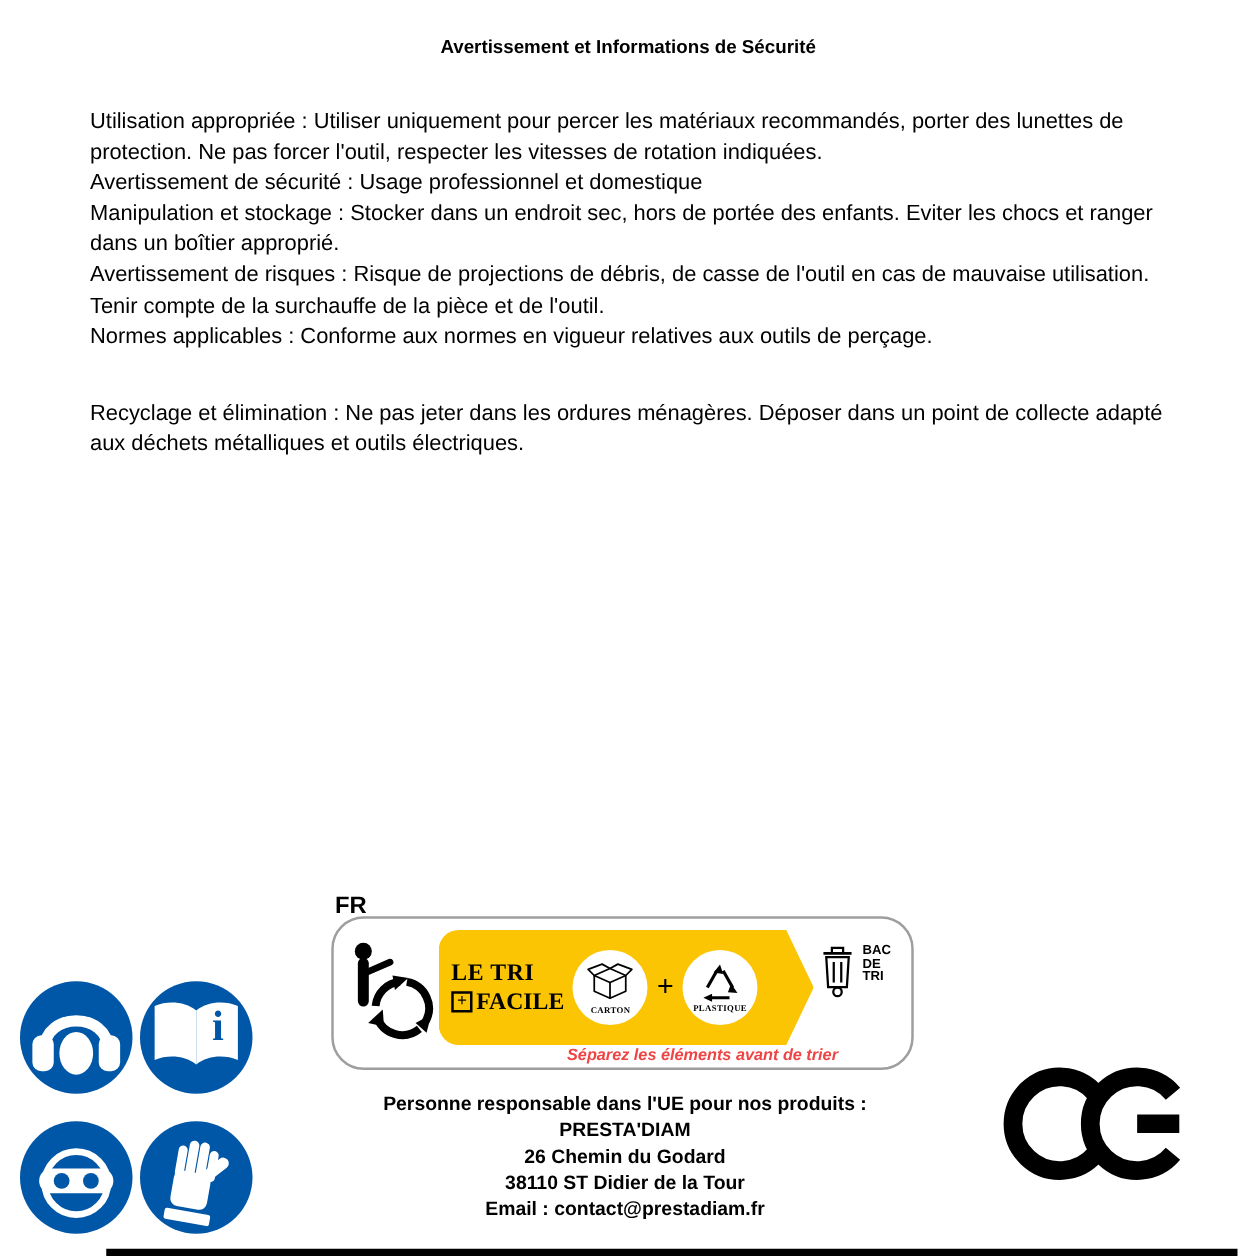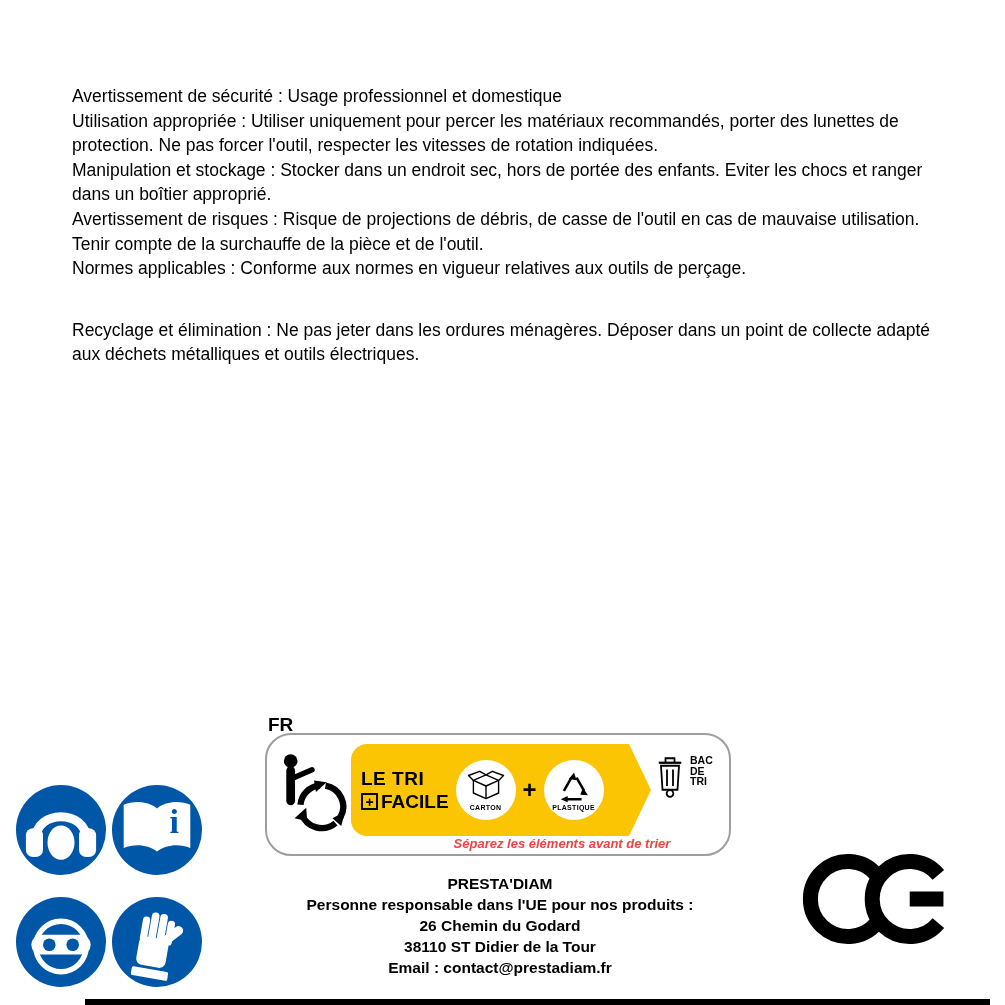--- a/index.html
+++ b/index.html
@@ -79,20 +79,21 @@
     position: absolute;
     left: 84px; top: 9px;
     width: 300px; height: 92px;
     background: #FCC504;
     border-radius: 16px 6px 6px 16px;
     clip-path: polygon(0 0, calc(100% - 22px) 0, 100% 50%, calc(100% - 22px) 100%, 0 100%);
     display: flex;
     align-items: center;
     gap: 7px;
     padding: 0 28px 0 10px;
+    font-family: Liberation Serif, serif;
   }
   .headline { line-height: 1; }
   .hl1 { font-size: 19px; font-weight: bold; letter-spacing: .5px; margin-bottom: 4px; }
   .hl2 { display: flex; align-items: center; gap: 3px; font-size: 19px; font-weight: bold; }
   .plus-box {
     width: 17px; height: 17px;
     border: 2.5px solid #000;
     display: flex; align-items: center; justify-content: center;
     font-size: 14px; font-weight: bold;
   }
@@ -146,24 +147,25 @@
     left: 85px; top: 999px;
     width: 905px; height: 6px;
     background: #000;
   }
 </style>
 </head>
 <body>
 
 <div class="page">
 
+  <h1 class="title">Avertissement et Informations de Sécurité</h1>
 
   <div class="body-text">
+    <p>Utilisation appropriée : Utiliser uniquement pour percer les matériaux recommandés, porter des lunettes de protection. Ne pas forcer l'outil, respecter les vitesses de rotation indiquées.</p>
     <p>Avertissement de sécurité : Usage professionnel et domestique</p>
-    <p>Utilisation appropriée : Utiliser uniquement pour percer les matériaux recommandés, porter des lunettes de protection. Ne pas forcer l'outil, respecter les vitesses de rotation indiquées.</p>
     <p>Manipulation et stockage : Stocker dans un endroit sec, hors de portée des enfants. Eviter les chocs et ranger dans un boîtier approprié.</p>
     <p>Avertissement de risques : Risque de projections de débris, de casse de l'outil en cas de mauvaise utilisation. Tenir compte de la surchauffe de la pièce et de l'outil.</p>
     <p>Normes applicables : Conforme aux normes en vigueur relatives aux outils de perçage.</p>
     <p class="gap-before">Recyclage et élimination : Ne pas jeter dans les ordures ménagères. Déposer dans un point de collecte adapté aux déchets métalliques et outils électriques.</p>
   </div>
 
   <div class="ppe-grid">
     <div class="ppe-circle">
       <svg viewBox="0 0 100 100">
         <path d="M22 60 C22 27 78 27 78 60" fill="none" stroke="#fff" stroke-width="10"></path>
@@ -274,22 +276,22 @@
         <div>BAC</div>
         <div>DE</div>
         <div>TRI</div>
       </div>
     </div>
 
     <div class="tagline">Séparez les éléments avant de trier</div>
   </div>
 
   <div class="address">
+    <div>Personne responsable dans l'UE pour nos produits :</div>
     <div>PRESTA'DIAM</div>
-    <div>Personne responsable dans l'UE pour nos produits :</div>
     <div>26 Chemin du Godard</div>
     <div>38110 ST Didier de la Tour</div>
     <div>Email : contact@prestadiam.fr</div>
   </div>
 
   <div class="ce">
     <svg viewBox="0 0 158 100" width="148" height="94">
       <path d="M79.6 24.3 A40 40 0 1 0 79.6 75.7" fill="none" stroke="#000" stroke-width="16"></path>
       <path d="M145.6 24.3 A40 40 0 1 0 145.6 75.7" fill="none" stroke="#000" stroke-width="16"></path>
       <path d="M115 50 H151" stroke="#000" stroke-width="16" fill="none"></path>

